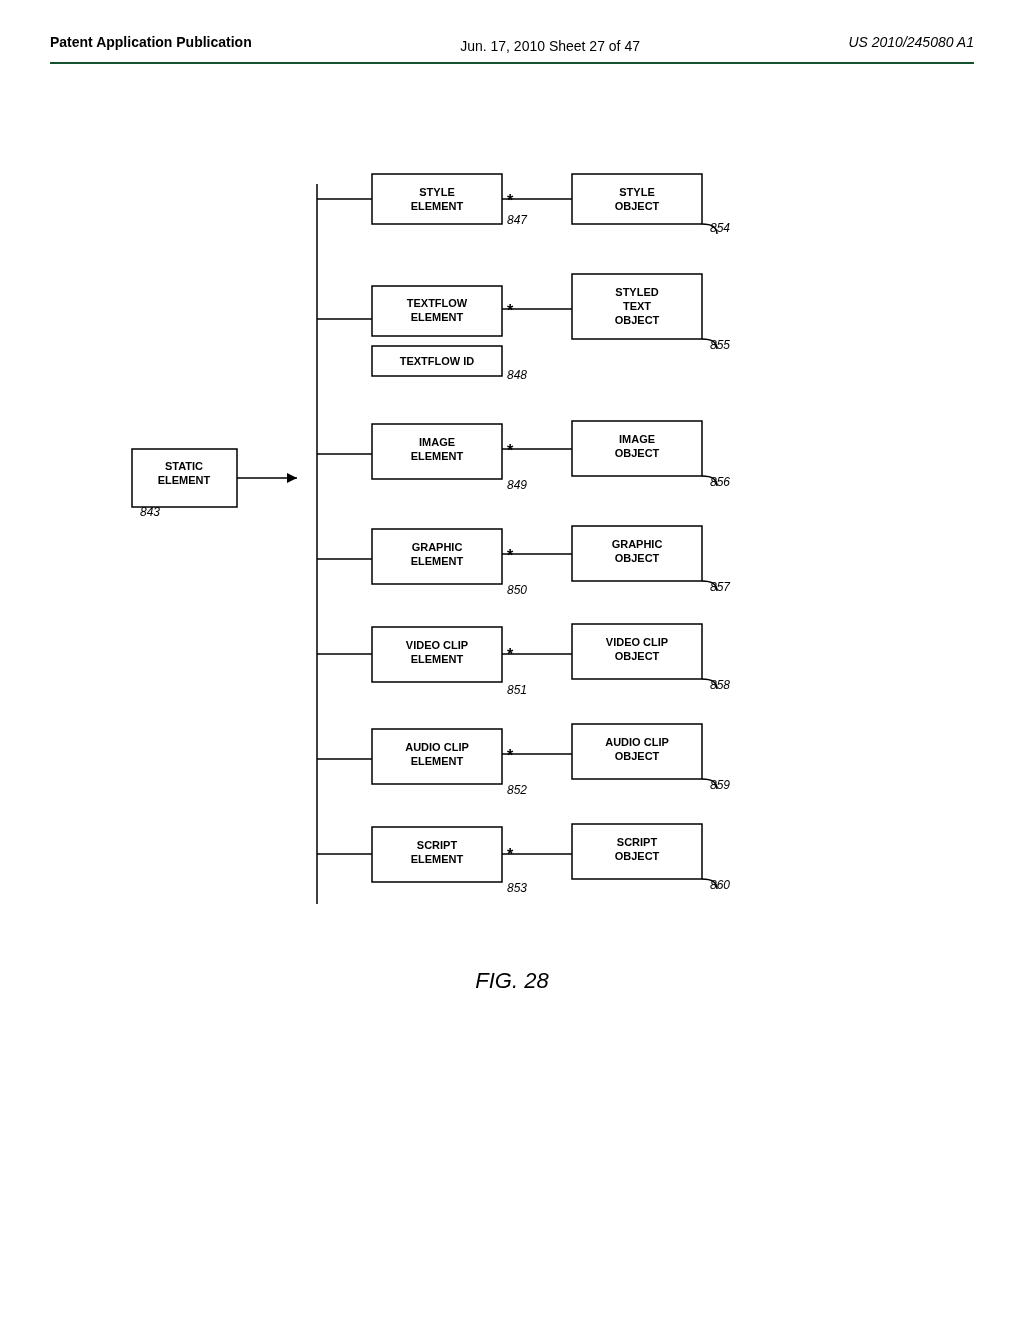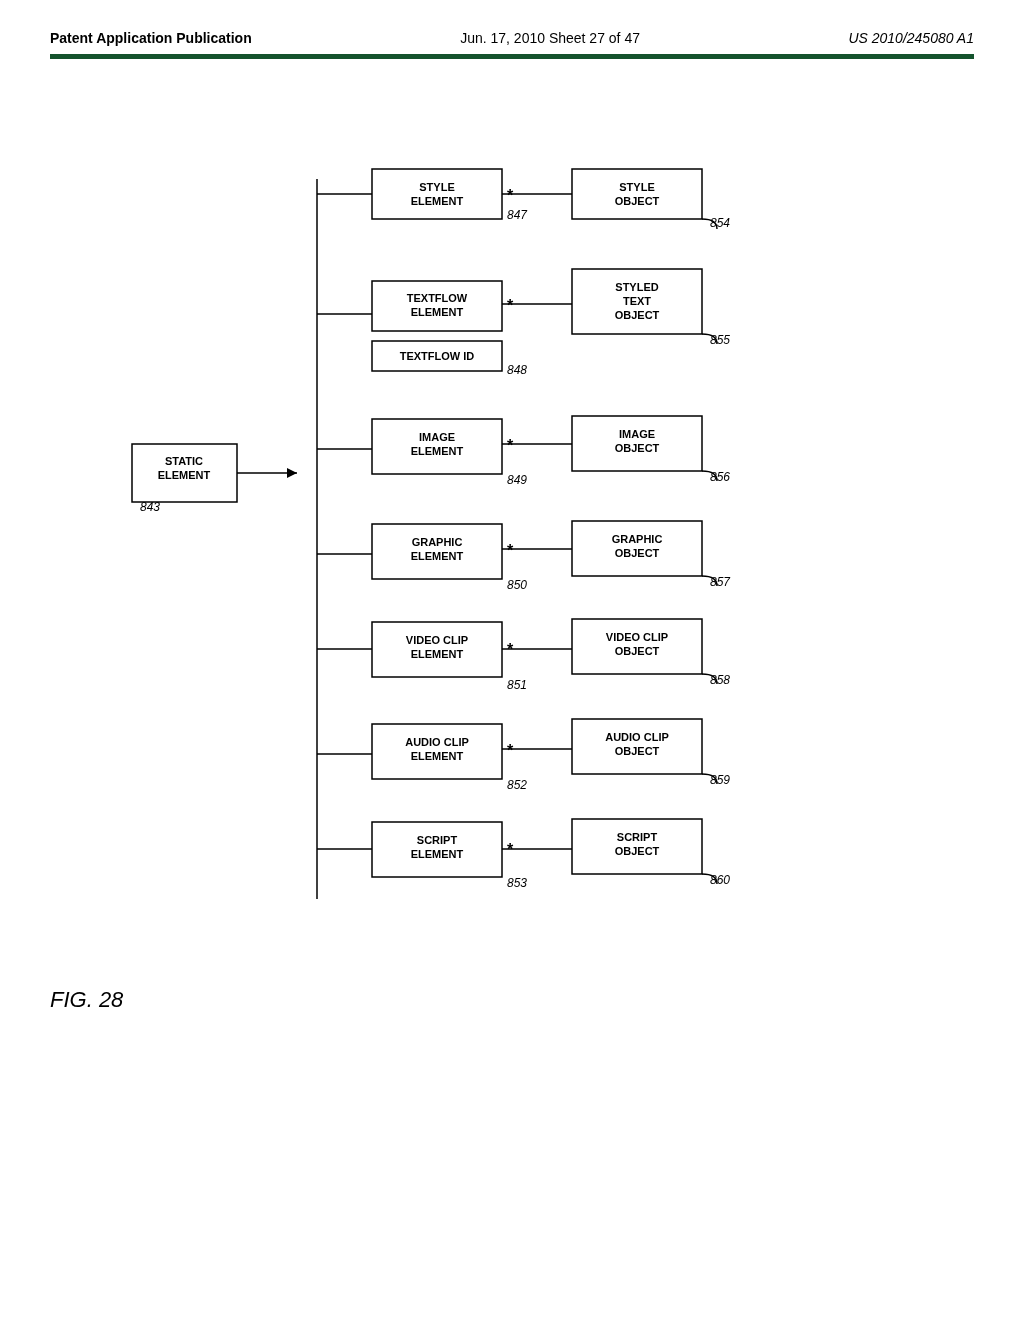--- a/index.html
+++ b/index.html
@@ -16,51 +16,52 @@
       min-height: 1320px;
       padding: 30px 50px;
       position: relative;
     }
 
     
     .header {
       display: flex;
       justify-content: space-between;
       align-items: center;
-      border-bottom: 5px solid #14532d;
+      border-bottom: 2px solid #14532d;
       padding-bottom: 8px;
       margin-bottom: 20px;
     }
     .header-left {
       font-size: 14px;
       font-weight: bold;
     }
     .header-center {
       font-size: 14px;
       text-align: center;
+      margin-top: 8px;
     }
     .header-right {
       font-size: 14px;
       font-style: italic;
     }
 
     
     .diagram {
       position: relative;
       width: 780px;
       margin: 80px auto 0 auto;
       height: 820px;
     }
 
     
     .fig-label {
-      text-align: left;
+      text-align: center;
       font-size: 22px;
       font-style: italic;
-      margin-top: 28px;
+      margin-top: 4px;
     }
 
     svg.diagram-svg {
       position: absolute;
       top: 0;
       left: 0;
       width: 100%;
       height: 100%;
       overflow: visible;
     }

